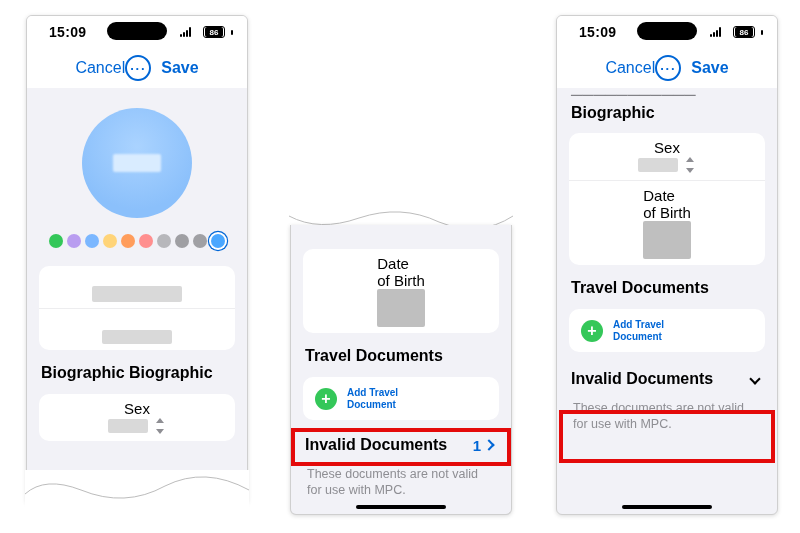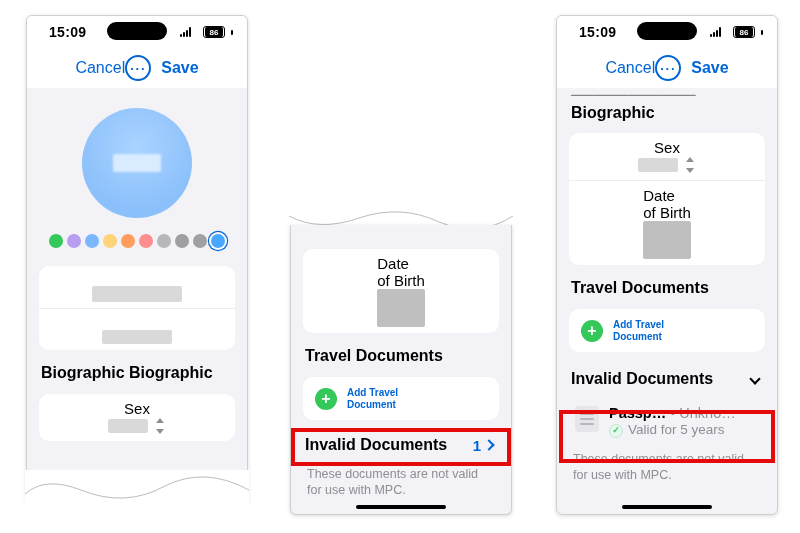--- a/index.html
+++ b/index.html
@@ -443,34 +443,20 @@
             <div>Document</div>
           </div>
         </div>
       </div>
 
       <div class="invalid-row" style="margin-top:10px;">
         <span class="title">Invalid Documents</span>
         <span class="chevron down" style="margin-left:auto;"></span>
       </div>
 
-      <div class="doc-row">
-        <div class="doc-icon"></div>
-        <div class="doc-texts">
-          <div class="doc-line1">
-            <span class="doc-name">Passp…</span>
-            <span class="doc-sep">•</span>
-            <span class="doc-sub">Unkno…</span>
-          </div>
-          <div class="doc-line2">
-            <span class="check">✓</span>
-            <span>Valid for 5 years</span>
-          </div>
-        </div>
-      </div>
 
       <div class="footnote">These documents are not valid for use with MPC.</div>
     </div>
     <div class="home-indicator"></div>
   </div>
 
   <div class="highlight-box" style="left:291px; top:428px; width:220px; height:38px;"></div>
   <div class="highlight-box" style="left:559px; top:410px; width:216px; height:53px;"></div>
 
 </div>

